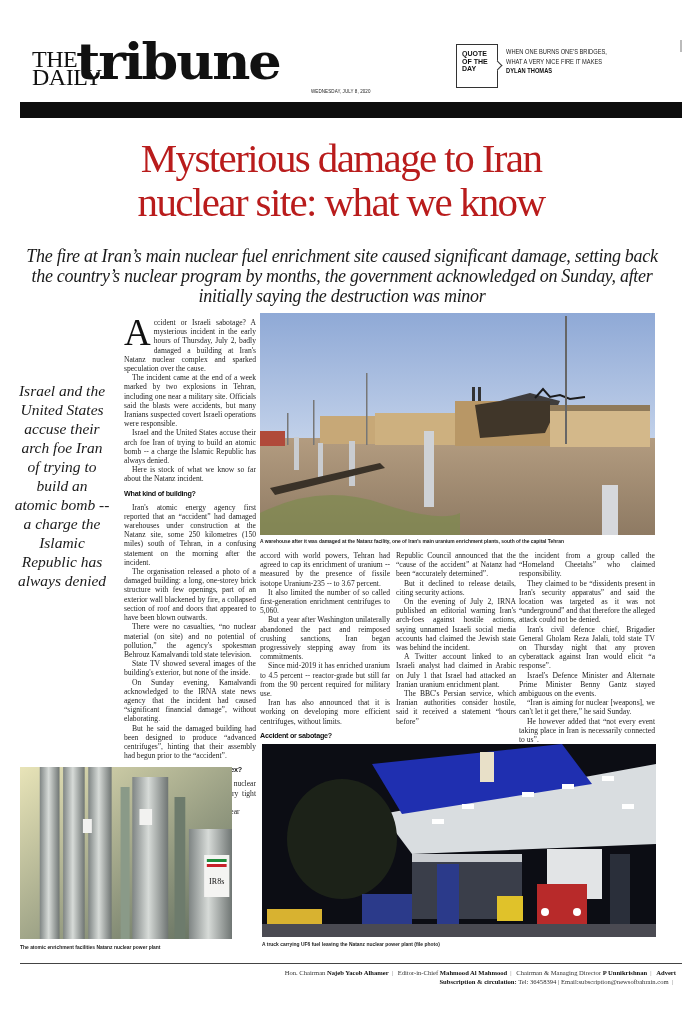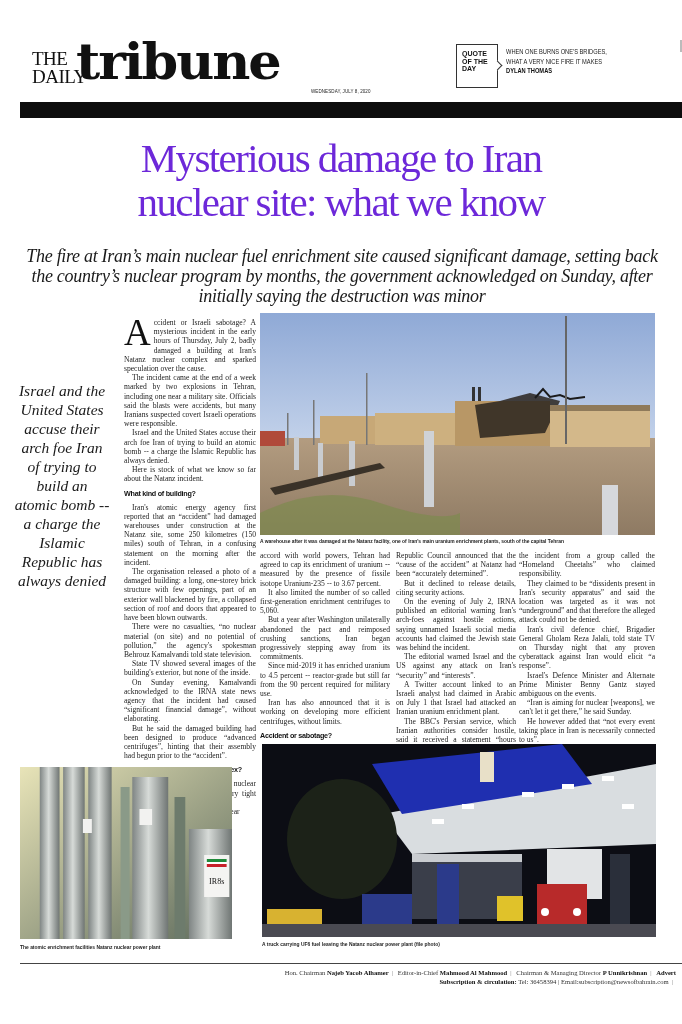--- a/index.html
+++ b/index.html
@@ -2,32 +2,32 @@
 <html><head>
   <meta charset="utf-8">
   <style>
     * { box-sizing: border-box; margin: 0; padding: 0; }
     html, body { width: 682px; height: 1024px; background: #ffffff; overflow: hidden; }
     body { position: relative; font-family: "Liberation Serif", "DejaVu Serif", serif; color: #1a1a1a; }
 
     
     .masthead { position: absolute; left: 0; top: 0; width: 682px; height: 118px; }
     .logo { position: absolute; left: 32px; top: 44px; height: 50px; }
-    .logo-small { position: absolute; left: 0; top: 6px; font-family: "Liberation Serif", serif; font-size: 19px; line-height: 18px; color: #111; letter-spacing: -0.5px; }
+    .logo-small { position: absolute; left: 0; top: 6px; font-family: "Liberation Serif", serif; font-size: 24px; line-height: 18px; color: #111; letter-spacing: -0.5px; }
     .logo-small span { display: block; }
     .logo-big { position: absolute; left: 44px; top: -10px; font-family: "DejaVu Serif", serif; font-weight: 900; font-size: 50px; line-height: 56px; letter-spacing: -2px; color: #111; transform: scaleX(1.05); transform-origin: left; }
     .dateline { position: absolute; left: 311px; top: 88px; font-family: "Liberation Sans", sans-serif; font-size: 5px; letter-spacing: 0.1px; color: #222; text-transform: uppercase; transform: scaleX(0.9); transform-origin: left; }
     .quote-box { position: absolute; left: 456px; top: 44px; width: 42px; height: 44px; border: 1px solid #333; padding: 5px 0 0 5px; font-family: "Liberation Sans", sans-serif; font-weight: bold; font-size: 7px; line-height: 7.5px; color: #111; }
     .quote-box::after { content: ""; position: absolute; right: -4px; top: 17px; width: 6px; height: 6px; background: #fff; border-right: 1px solid #333; border-top: 1px solid #333; transform: rotate(45deg); }
     .quote-text { position: absolute; left: 506px; top: 47px; font-family: "Liberation Sans", sans-serif; font-size: 6.5px; line-height: 9.5px; color: #222; transform: scaleX(0.88); transform-origin: left; white-space: nowrap; }
     .quote-text .author { font-weight: bold; color: #111; }
     .black-bar { position: absolute; left: 20px; top: 102px; width: 662px; height: 16px; background: #0d0d0d; }
 
     
-    .headline { position: absolute; left: 0; top: 136px; width: 682px; text-align: center; font-family: "Liberation Serif", serif; font-size: 41px; line-height: 44px; letter-spacing: -1.6px; color: #6d28d9; font-weight: normal; }
+    .headline { position: absolute; left: 0; top: 136px; width: 682px; text-align: center; font-family: "Liberation Serif", serif; font-size: 41px; line-height: 44px; letter-spacing: -1.6px; color: #b91c1c; font-weight: normal; }
     .standfirst { position: absolute; left: 22px; top: 246px; width: 640px; text-align: center; font-family: "Liberation Serif", serif; font-style: italic; font-size: 18px; line-height: 20px; letter-spacing: -0.3px; color: #1a1a1a; }
 
     
     .pullquote { position: absolute; left: 14px; top: 381px; width: 96px; text-align: center; font-family: "Liberation Serif", serif; font-style: italic; font-size: 15.5px; line-height: 19px; color: #1a1a1a; }
 
     
     .col { position: absolute; font-family: "Liberation Serif", serif; font-size: 7.6px; line-height: 9.2px; color: #222; text-align: justify; hyphens: auto; }
     .col p { text-indent: 8px; }
     .col p.noindent { text-indent: 0; }
     .col h3 { font-family: "Liberation Sans", sans-serif; font-weight: bold; font-size: 8px; line-height: 10px; color: #111; margin: 5px 0 4px 0; letter-spacing: -0.3px; transform: scaleX(0.9); transform-origin: left; white-space: nowrap; }
@@ -159,21 +159,20 @@
   <p>Since mid-2019 it has enriched uranium to 4.5 percent -- reactor-grade but still far from the 90 percent required for military use.</p>
   <p>Iran has also announced that it is working on developing more efficient centrifuges, without limits.</p>
   <h3>Accident or sabotage?</h3>
   <p>On Friday, Iran's Supreme National</p>
 </div>
 
 <div class="col col3">
   <p class="noindent">Republic Council announced that the “cause of the accident” at Natanz had been “accurately determined”.</p>
   <p>But it declined to release details, citing security actions.</p>
   <p>On the evening of July 2, IRNA published an editorial warning Iran's arch-foes against hostile actions, saying unnamed Israeli social media accounts had claimed the Jewish state was behind the incident.</p>
-  <p>The editorial warned Israel and the US against any attack on Iran's “security” and “interests”.</p>
   <p>A Twitter account linked to an Israeli analyst had claimed in Arabic on July 1 that Israel had attacked an Iranian uranium enrichment plant.</p>
   <p>The BBC's Persian service, which Iranian authorities consider hostile, said it received a statement “hours before”</p>
 </div>
 
 <div class="col col4">
   <p class="noindent">the incident from a group called the “Homeland Cheetahs” who claimed responsibility.</p>
   <p>They claimed to be “dissidents present in Iran's security apparatus” and said the location was targeted as it was not “underground” and that therefore the alleged attack could not be denied.</p>
   <p>Iran's civil defence chief, Brigadier General Gholam Reza Jalali, told state TV on Thursday night that any proven cyberattack against Iran would elicit “a response”.</p>
   <p>Israel's Defence Minister and Alternate Prime Minister Benny Gantz stayed ambiguous on the events.</p>
   <p>“Iran is aiming for nuclear [weapons], we can't let it get there,” he said Sunday.</p>

